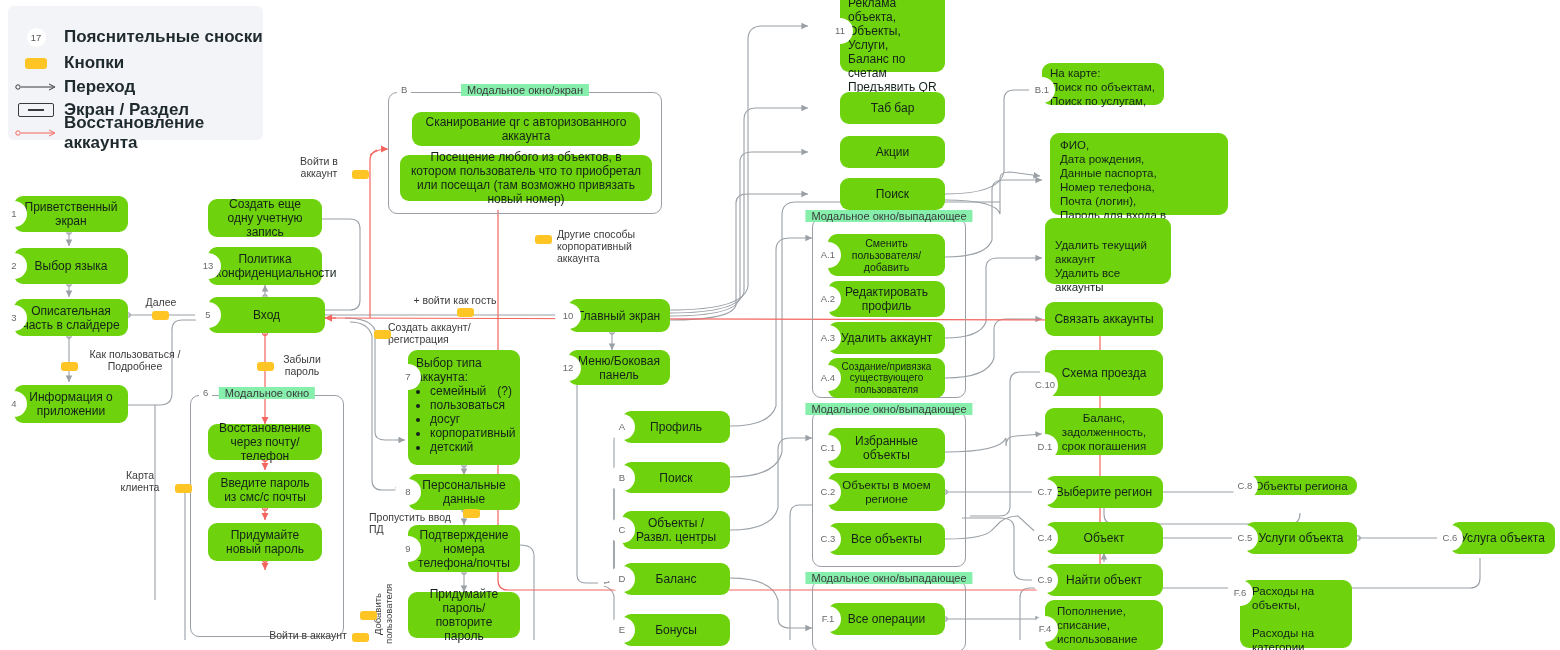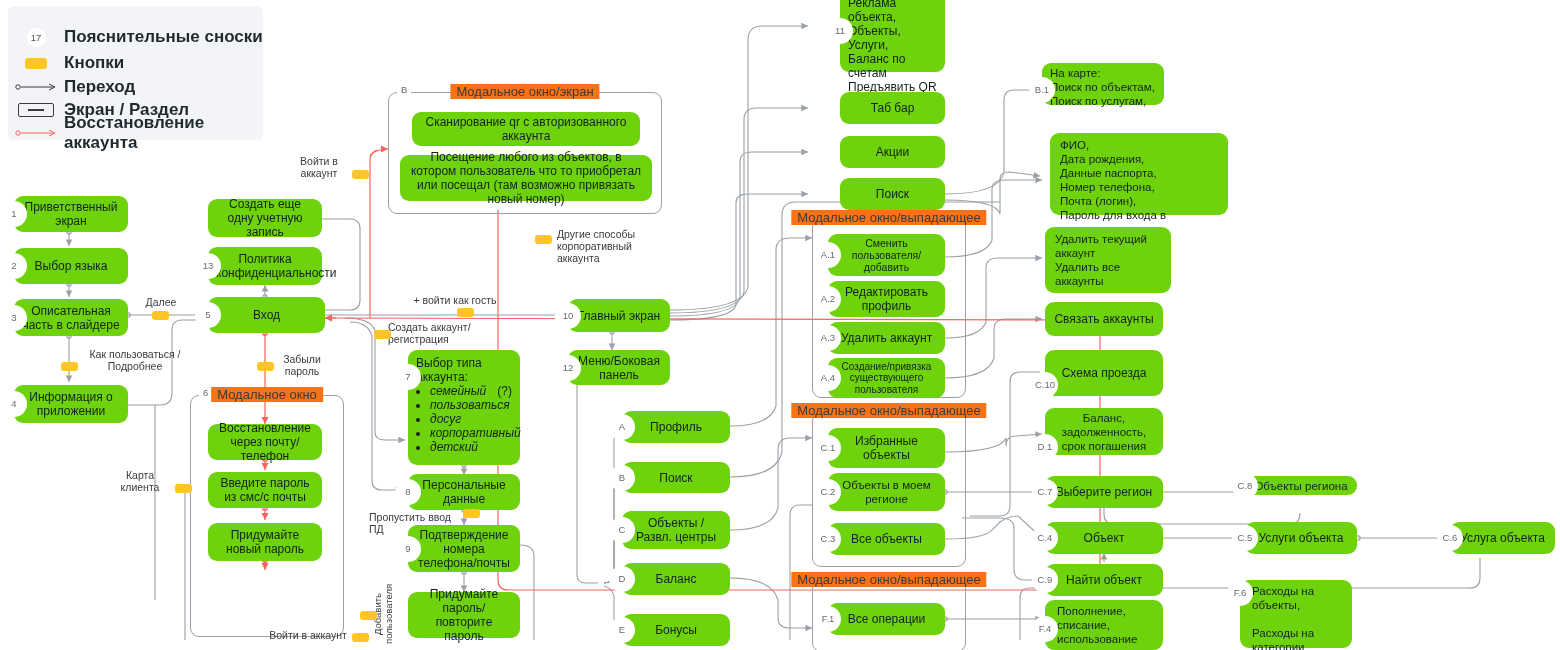--- a/index.html
+++ b/index.html
@@ -23,33 +23,33 @@
               display:flex;align-items:center;justify-content:center;}
   .screen-ico i{display:block;width:16px;height:2px;background:#3a3a3a;}
 
   
   .node{position:absolute;background:#6ed30c;border-radius:9px;
         display:flex;align-items:center;justify-content:center;text-align:center;
         font-size:12px;line-height:14px;color:#14221a;padding:2px 8px;box-sizing:border-box;}
   .node.left{justify-content:flex-start;text-align:left;}
   .node .inner{width:100%;}
   .bullets{text-align:left;margin:0;padding-left:14px;}
-  .bullets li{list-style:disc;font-style:italic;}
+  .bullets li{list-style:disc;}
 
   
   .badge{position:absolute;width:26px;height:26px;border-radius:50%;background:#ffffff;
          left:-13px;top:50%;transform:translateY(-50%);
          display:flex;align-items:center;justify-content:center;
          font-size:9.5px;color:#6a6a6a;z-index:3;}
   .badge.topleft{top:14px;transform:none;}
 
   
   .group{position:absolute;border:1.3px solid #9aa0a6;border-radius:9px;background:transparent;}
   .group-title{position:absolute;top:-9px;left:50%;transform:translateX(-50%);
-               background:#f97316;padding:0 6px;font-size:13px;color:#3b3b3b;white-space:nowrap;}
+               background:#86efac;padding:0 6px;font-size:11px;color:#3b3b3b;white-space:nowrap;}
   .group-badge{position:absolute;top:-9px;left:8px;background:#ffffff;padding:0 4px;
                font-size:9.5px;color:#6a6a6a;}
 
   
   .elabel{position:absolute;font-size:10.5px;line-height:12px;color:#3b3b3b;text-align:center;}
   .elabel.l{text-align:left;}
   .vlabel{position:absolute;font-size:9.5px;line-height:11px;color:#3b3b3b;
           writing-mode:vertical-rl;transform:rotate(180deg);text-align:center;}
   .chip{position:absolute;width:17px;height:9px;border-radius:3px;background:#ffc525;}
 
@@ -400,21 +400,21 @@
 Поиск по услугам,</span>
   </div>
   <div class="node left" style="left:1050px;top:133px;width:178px;height:82px;white-space:pre-line;font-size:11.5px;align-items:flex-start;padding-top:5px;padding-left:10px">
     <span class="inner" style="text-align:left">ФИО,
 Дата рождения,
 Данные паспорта,
 Номер телефона,
 Почта (логин),
 Пароль для входа в приложение</span>
   </div>
-  <div class="node left" style="left:1045px;top:227px;width:126px;height:66px;white-space:pre-line;font-size:11.5px;align-items:flex-start;padding-top:5px;padding-left:10px">
+  <div class="node left" style="left:1045px;top:218px;width:126px;height:66px;white-space:pre-line;font-size:11.5px;align-items:flex-start;padding-top:20px;padding-left:10px">
     <span class="inner" style="text-align:left">Удалить текущий аккаунт
 Удалить все аккаунты</span>
   </div>
   <div class="node" style="left:1045px;top:302px;width:118px;height:34px">
     <span class="inner">Связать аккаунты</span>
   </div>
   <div class="node" style="left:1045px;top:350px;width:118px;height:46px">
     <span class="badge" style="top:22px;transform:none">C.10</span>
     <span class="inner">Схема проезда</span>
   </div>

